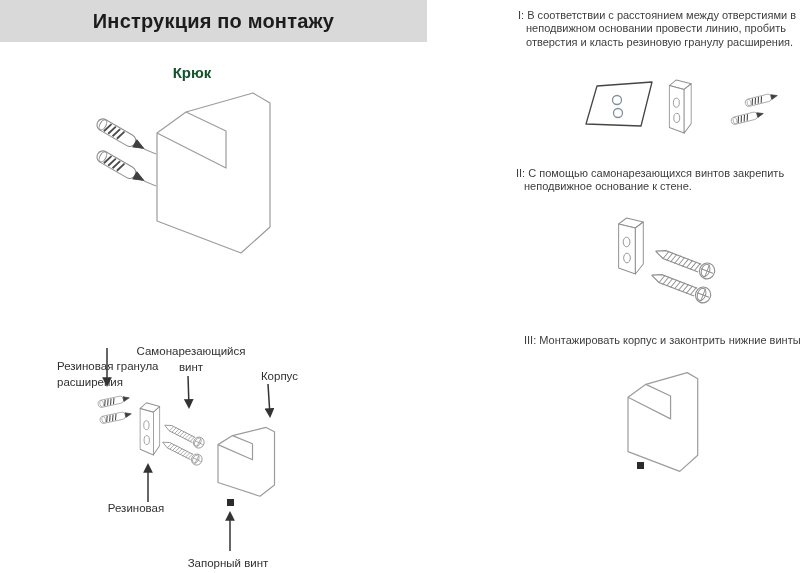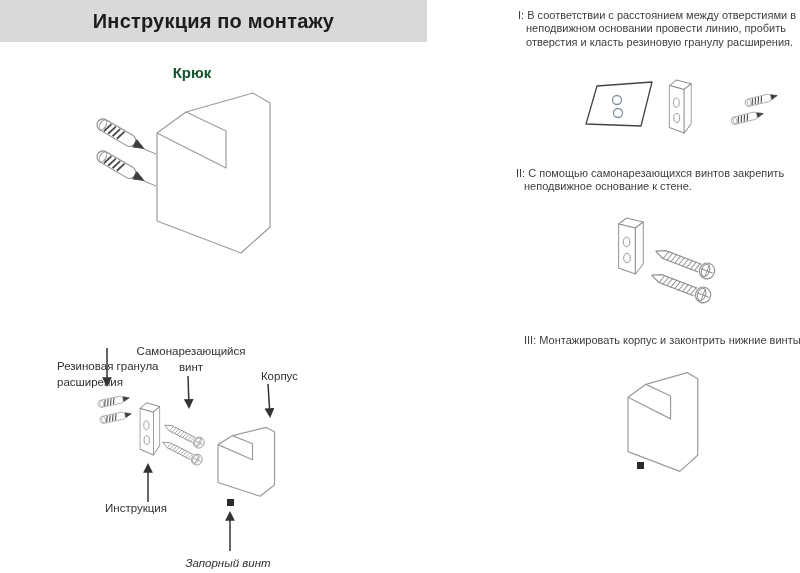--- a/index.html
+++ b/index.html
@@ -21,21 +21,21 @@
     padding-left:8px;text-indent:-8px;
   }
   .step1{left:518px;top:9px;width:272px;}
   .step2{left:516px;top:167px;width:272px;}
   .step3{left:524px;top:334px;width:280px;}
   .lbl{position:absolute;font-size:11.5px;line-height:1.38;color:#303030;}
   .lbl-rubber{left:57px;top:311px;width:120px;text-align:left;margin-top:48px;}
   .lbl-screw{left:130px;top:344px;width:122px;text-align:center;}
   .lbl-korpus{left:238px;top:369px;width:60px;text-align:right;}
   .lbl-base{left:86px;top:501px;width:100px;text-align:center;}
-  .lbl-lock{left:178px;top:556px;width:100px;text-align:center;font-style:italic;}
+  .lbl-lock{left:178px;top:556px;width:100px;text-align:center;}
   svg.diagram{position:absolute;left:0;top:0;width:800px;height:573px;}
 </style>
 </head>
 <body>
 
 <div class="page">
 
   <div class="header-band">
     <div class="title">Инструкция по монтажу</div>
   </div>
@@ -143,20 +143,20 @@
       <line x1="188" y1="376" x2="189" y2="407" stroke="#333" stroke-width="1.5" marker-end="url(#ah)"></line>
       <line x1="268" y1="384" x2="270" y2="416" stroke="#333" stroke-width="1.5" marker-end="url(#ah)"></line>
       <line x1="148" y1="502" x2="148" y2="465" stroke="#333" stroke-width="1.5" marker-end="url(#ah)"></line>
       <line x1="230" y1="551" x2="230" y2="513" stroke="#333" stroke-width="1.5" marker-end="url(#ah)"></line>
     </g>
   </svg>
 
   <div class="lbl lbl-rubber">Резиновая гранула расширения</div>
   <div class="lbl lbl-screw">Самонарезающийся винт</div>
   <div class="lbl lbl-korpus">Корпус</div>
-  <div class="lbl lbl-base">Инструкция</div>
+  <div class="lbl lbl-base">Резиновая</div>
   <div class="lbl lbl-lock">Запорный винт</div>
 
   <div class="step step2">II: С помощью самонарезающихся винтов закрепить неподвижное основание к стене.</div>
   <div class="step step1">I: В соответствии с расстоянием между отверстиями в неподвижном основании провести линию, пробить отверстия и класть резиновую гранулу расширения.</div>
   <div class="step step3">III: Монтажировать корпус и законтрить нижние винты.</div>
 
 </div>
 
 </body></html>

